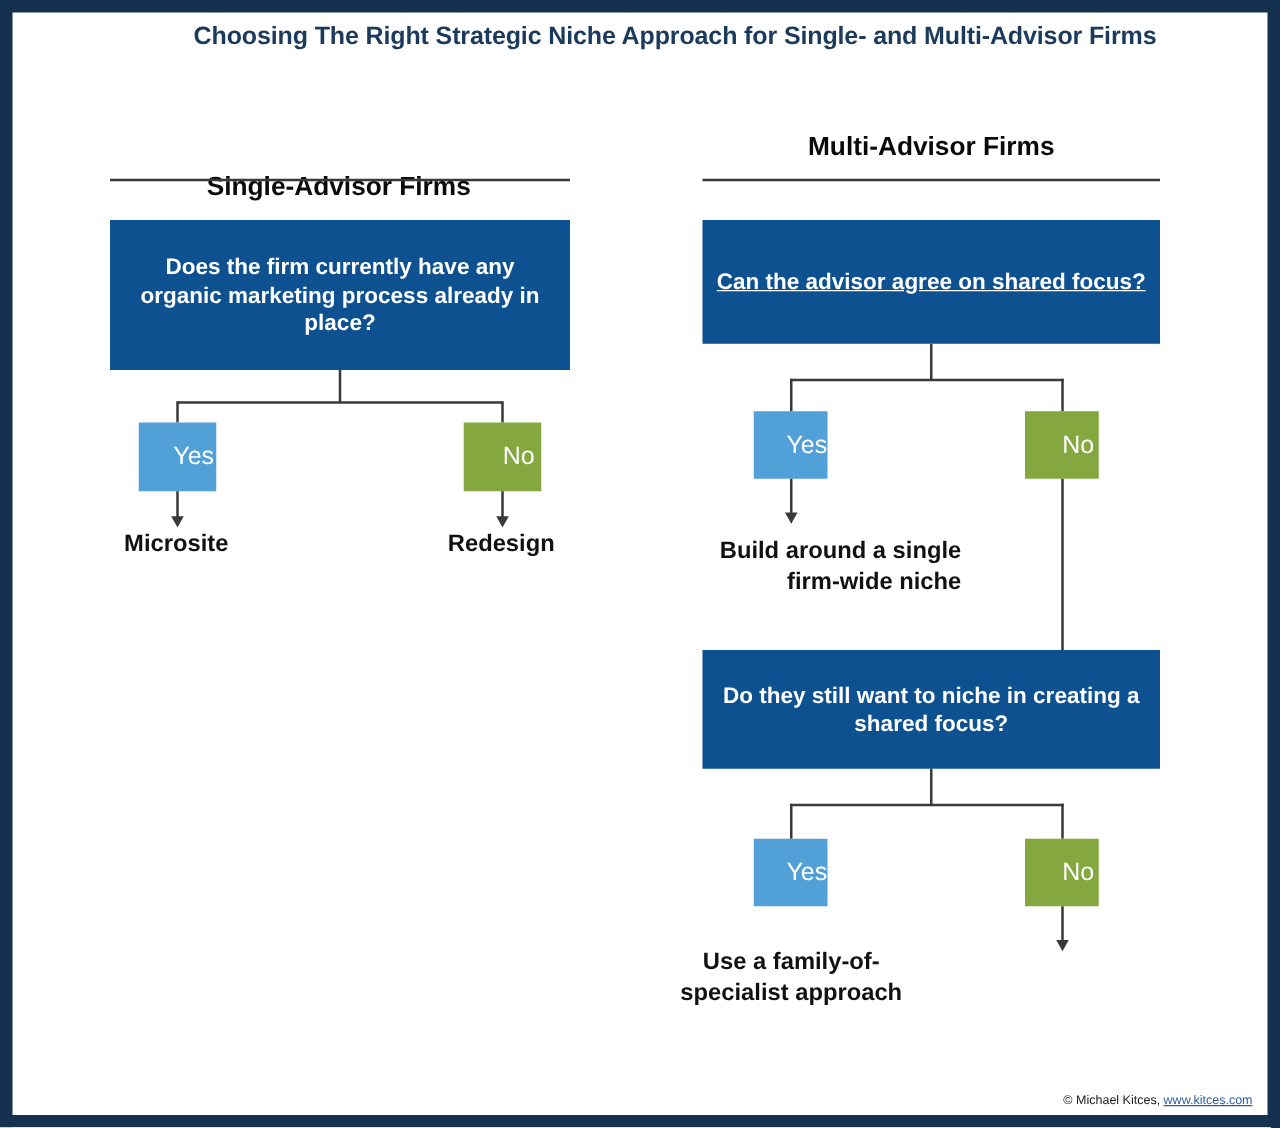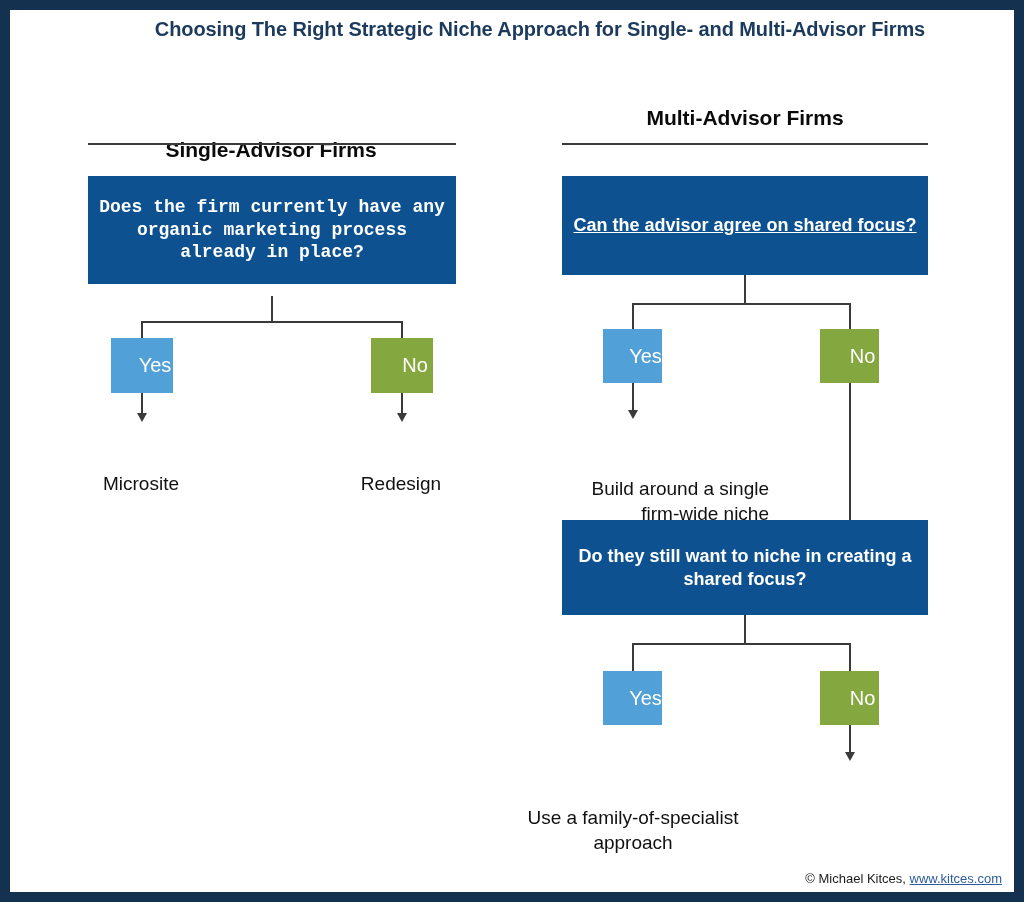--- a/index.html
+++ b/index.html
@@ -87,23 +87,22 @@
   }
   .chip.yes { background: #52a0d8; }
   .chip.no  { background: #84a83f; }
 
   
   .outcome {
     position: absolute;
     text-align: center;
     color: #111111;
     font-size: 19px;
-    font-weight: normal;
+    font-weight: bold;
     line-height: 1.32;
-    margin-top: 48px;
   }
 
   
   .vline, .hline {
     position: absolute;
     background: #3a3a3a;
   }
   .vline { width: 2px; }
   .hline { height: 2px; }
 
@@ -114,21 +113,21 @@
     border-left: 5px solid transparent;
     border-right: 5px solid transparent;
     border-top: 9px solid #3a3a3a;
   }
 
   
   .footer {
     position: absolute;
     right: 22px;
     bottom: 16px;
-    font-size: 13px;
+    font-size: 10px;
     color: #1b1b1b;
     white-space: nowrap;
   }
   .footer .link {
     color: #2d5c9e;
     text-decoration: underline;
   }
 </style>
 </head>
 <body>
@@ -138,21 +137,21 @@
   <div class="frame-top"></div>
   <div class="frame-bottom"></div>
   <div class="frame-left"></div>
   <div class="frame-right"></div>
 
   <div class="title">Choosing The Right Strategic Niche Approach for Single- and Multi-Advisor Firms</div>
 
   <div class="col-head" style="left:85px; top:106px; width:372px;margin-top:32px;">Single-Advisor Firms</div>
   <div class="col-rule" style="left:88px; top:143px; width:368px;"></div>
 
-  <div class="dbox" style="left:88px; top:176px; width:368px; height:108px;font-family:Liberation Mono, monospace;">Does the firm currently have any organic marketing process already in place?</div>
+  <div class="dbox" style="left:88px; top:176px; width:368px; height:120px;">Does the firm currently have any organic marketing process already in place?</div>
 
   <div class="vline" style="left:271px; top:296px; height:26px;"></div>
   <div class="hline" style="left:142px; top:321px; width:260px;"></div>
   <div class="vline" style="left:141px; top:321px; height:17px;"></div>
   <div class="vline" style="left:401px; top:321px; height:17px;"></div>
 
   <div class="chip yes" style="left:111px; top:338px; width:62px; height:55px;">Yes</div>
   <div class="vline" style="left:141px; top:393px; height:23px;"></div>
   <div class="arrow" style="left:137px; top:413px;"></div>
   <div class="outcome" style="left:41px; top:423px; width:200px;">Microsite</div>

